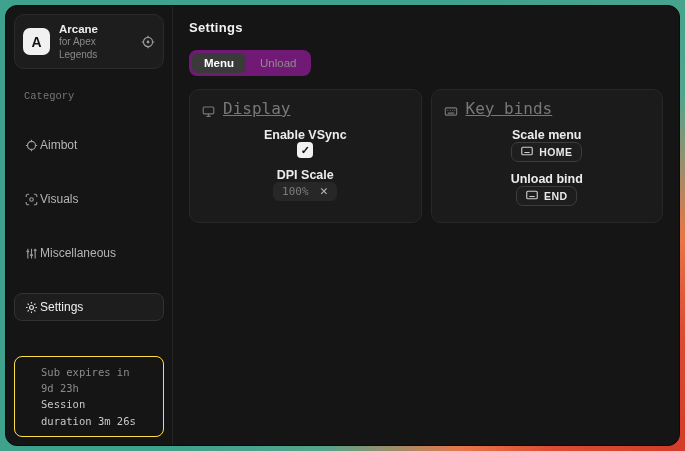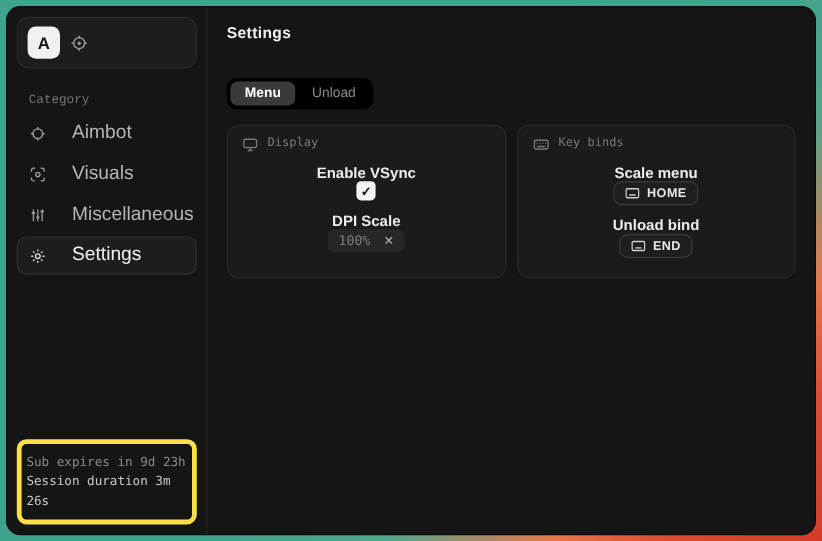--- a/index.html
+++ b/index.html
@@ -26,81 +26,85 @@
   .brand-text { flex:1; line-height:1.25; }
   .brand-title { color:#ededed; font-size:11.5px; font-weight:bold; }
   .brand-sub { color:#8a8a8a; font-size:10px; }
   .brand-action { color:#9a9a9a; display:flex; align-items:center; }
   .category-label {
     margin:13px 18px 5px; color:#757575; font-size:10.5px;
     font-family:Liberation Mono, monospace;
   }
   .nav { display:flex; flex-direction:column; gap:2px; padding:0 8px; }
   .nav-item {
-    display:flex; align-items:center; gap:22px; padding:6px 10px; border-radius:8px;
-    border:1px solid transparent; color:#b5b5b5; font-size:16px; cursor:pointer;
+    display:flex; align-items:center; gap:2px; padding:6px 10px; border-radius:8px;
+    border:1px solid transparent; color:#b5b5b5; font-size:12px; cursor:pointer;margin-top:24px;
   }
   .nav-item .nico { display:flex; align-items:center; color:#9a9a9a; }
   .nav-item.selected { background:#1d1d1d; border-color:#323232; color:#f0f0f0; }
   .nav-item.selected .nico { color:#e0e0e0; }
   .sidebar-spacer { flex:1; }
   .status-card {
-    margin:8px; padding:7px 4px; border:4px solid #fde047; border-radius:8px;
+    margin:8px; padding:7px 26px; border:1px solid #fde047; border-radius:8px;
     font-family:"DejaVu Sans Mono", monospace; font-size:10.5px; line-height:1.55;
   }
   .status-line1 { color:#8b8b8b; }
   .status-line2 { color:#c9c9c9; }
   
   .main { flex:1; padding:14px 16px; display:flex; flex-direction:column; }
   .page-title { color:#f2f2f2; font-size:13px; font-weight:bold; letter-spacing:.3px; }
   .tabs {
-    margin-top:30px; display:inline-flex; align-self:flex-start;
-    background:#000000; border-radius:8px; padding:3px; gap:2px;
+    margin-top:15px; display:inline-flex; align-self:flex-start;
+    background:#701a75; border-radius:8px; padding:3px; gap:2px;
   }
   .tab { padding:4px 12px; border-radius:6px; font-size:11.5px; color:#8d8d8d; cursor:pointer; }
   .tab.selected { background:#3a3a3a; color:#ffffff; font-weight:bold; }
   .cards-row { display:flex; gap:9px; margin-top:13px; }
   .card {
     flex:1; background:#1b1b1b; border:1px solid #282828; border-radius:10px;
     padding:9px 12px 11px;
   }
   .card-header {
-    display:flex; align-items:flex-start; gap:8px; color:#787878;
-    font-family:"DejaVu Sans Mono", monospace; font-size:10px; margin-bottom:5px;
+    display:flex; align-items:flex-end; gap:8px; color:#787878;
+    font-family:"DejaVu Sans Mono", monospace; font-size:16px; margin-bottom:5px;text-decoration:underline;
   }
   .card-row { display:flex; align-items:center; justify-content:space-between; padding:5px 0; min-height:26px;flex-direction:column; }
   .row-label { color:#ececec; font-size:12.5px; font-weight:bold; }
   .checkbox {
     width:16px; height:16px; background:#f2f2f2; border-radius:4px; color:#141414;
     display:flex; align-items:center; justify-content:center; font-size:11px; font-weight:bold; cursor:pointer;
   }
   .dpi-input {
     display:flex; gap:11px; background:#272727; border-radius:6px;
     padding:3px 9px; cursor:text;
   }
   .dpi-value { color:#7d7d7d; font-size:11px; font-family:"DejaVu Sans Mono", monospace; }
   .dpi-clear { color:#b5b5b5; font-size:10.5px; cursor:pointer; }
   .keybind-btn {
-    display:flex; align-items:center; gap:6px; background:#1e1e1e; border:1px solid #3c3c3c;
+    display:flex; align-items:flex-start; gap:6px; background:#1e1e1e; border:1px solid #3c3c3c;
     border-radius:7px; padding:3px 9px; color:#e8e8e8; font-size:10.5px; font-weight:bold;
     letter-spacing:.4px; cursor:pointer;
   }
   .keybind-btn .kico { display:flex; color:#cfcfcf; }
   svg { display:block; }
 </style>
 </head>
 <body>
 
 <div class="screen">
   <div class="window">
 
     <div class="sidebar">
 
       <div class="brand-card">
         <div class="logo">A</div>
+        <div class="brand-text">
+          <div class="brand-title">Arcane</div>
+          <div class="brand-sub">for Apex Legends</div>
+        </div>
         <span class="brand-action">
           <svg width="14" height="14" viewBox="0 0 16 16" fill="none" stroke="currentColor" stroke-width="1.4">
             <circle cx="8" cy="8" r="5.2"></circle>
               <circle cx="8" cy="8" r="1.6" fill="currentColor" stroke="none"></circle>
             <path d="M8 0.8v2M8 13.2v2M0.8 8h2M13.2 8h2"></path>
           </svg>
         </span>
       </div>
 
       <div class="category-label">Category</div>

